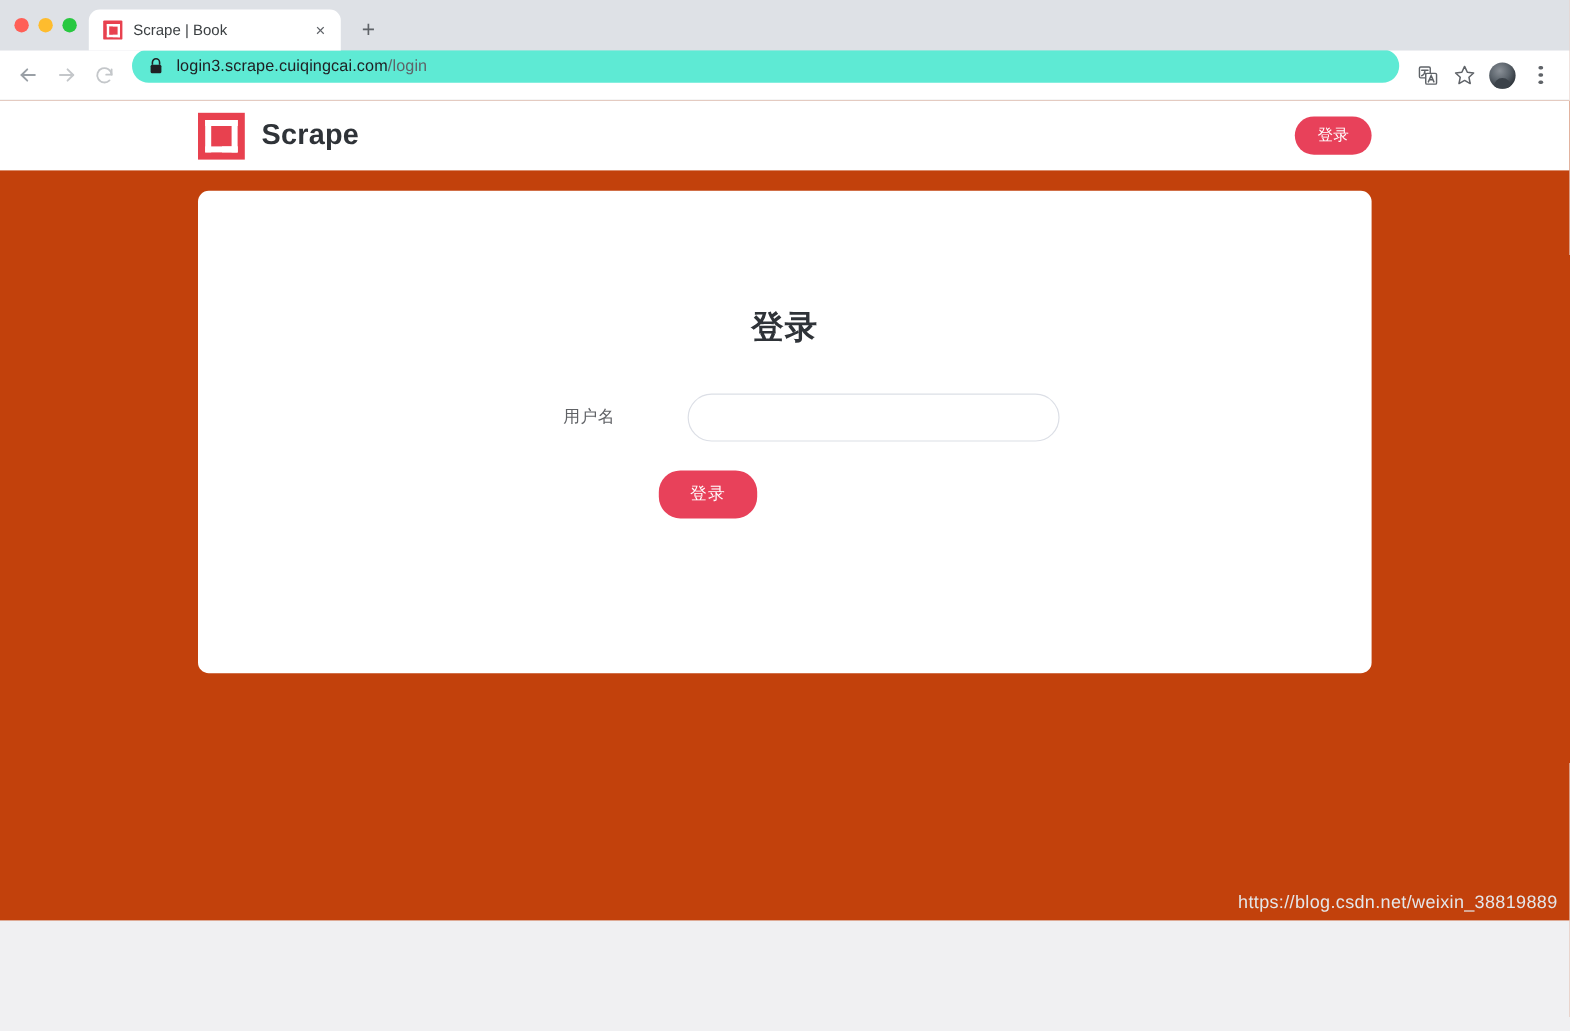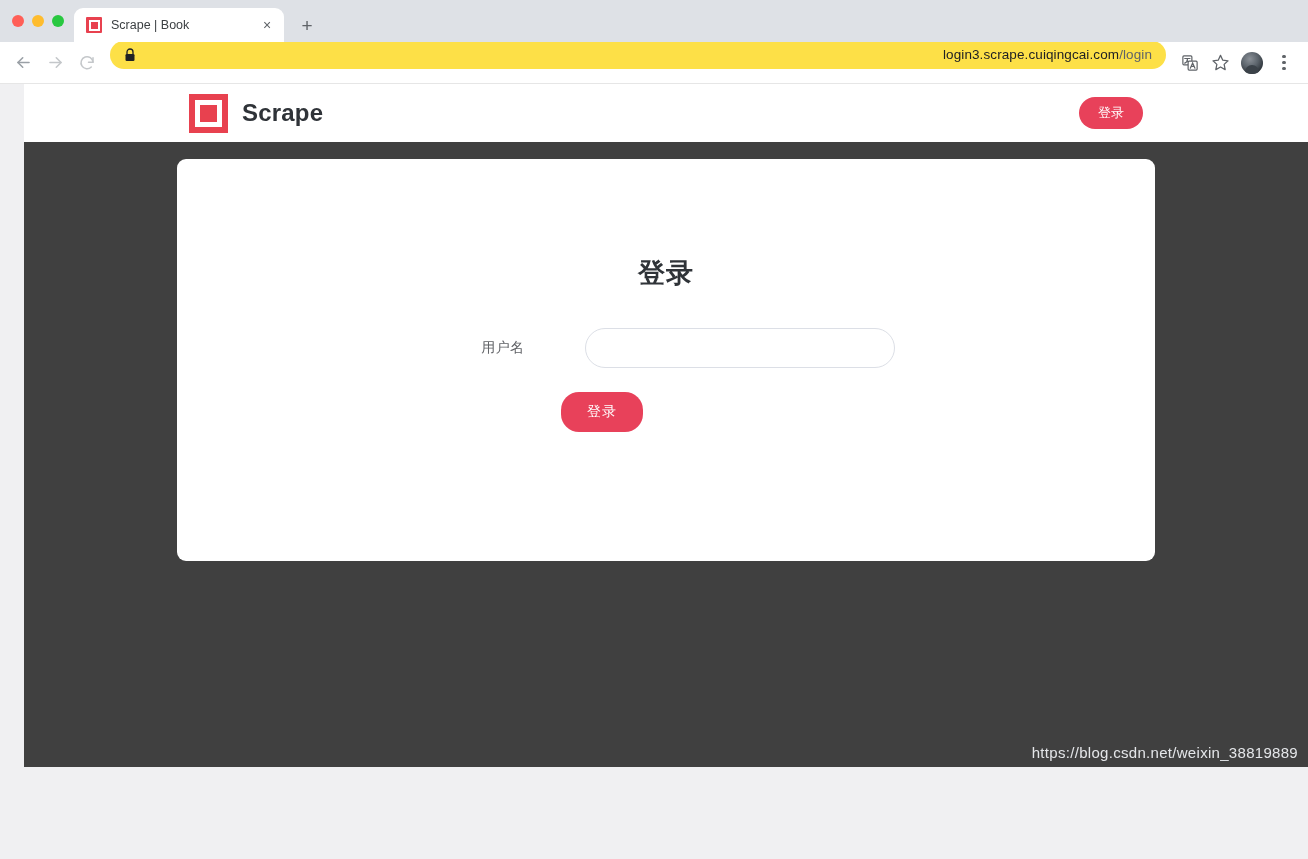--- a/index.html
+++ b/index.html
@@ -122,28 +122,27 @@
     width: 30px; height: 30px;
     display: flex; align-items: center; justify-content: center;
     border-radius: 50%;
     flex: none;
   }
   .nav-btn svg { display: block; }
 
   .omnibox {
     flex: 1;
     height: 28px;
-    background: #fde047;
+    background: #5eead4;
     border-radius: 14px;
     display: flex;
     align-items: center;
     padding: 0 14px;
     gap: 11px;
     margin: 0 8px 16px 6px;
-    justify-content: space-between;
   }
   .lock-icon { flex: none; display: block; }
   .url-text {
     font-size: 13.5px;
     color: #202124;
     white-space: nowrap;
     letter-spacing: 0.1px;
   }
   .url-path { color: #5f6368; }
 
@@ -171,24 +170,23 @@
   }
   .kebab {
     display: flex; flex-direction: column; gap: 3px;
     align-items: center;
   }
   .kebab i { width: 3.2px; height: 3.2px; border-radius: 50%; background: #5f6368; display: block; }
 
   
   .viewport {
     flex: 1;
-    background: #404040;
+    background: #c2410c;
     position: relative;
     overflow: hidden;
-    margin-left: 24px;
   }
 
   .site-header {
     height: 58px;
     background: #ffffff;
     display: flex;
     align-items: center;
     padding: 0 165px;
     justify-content: space-between;
   }

